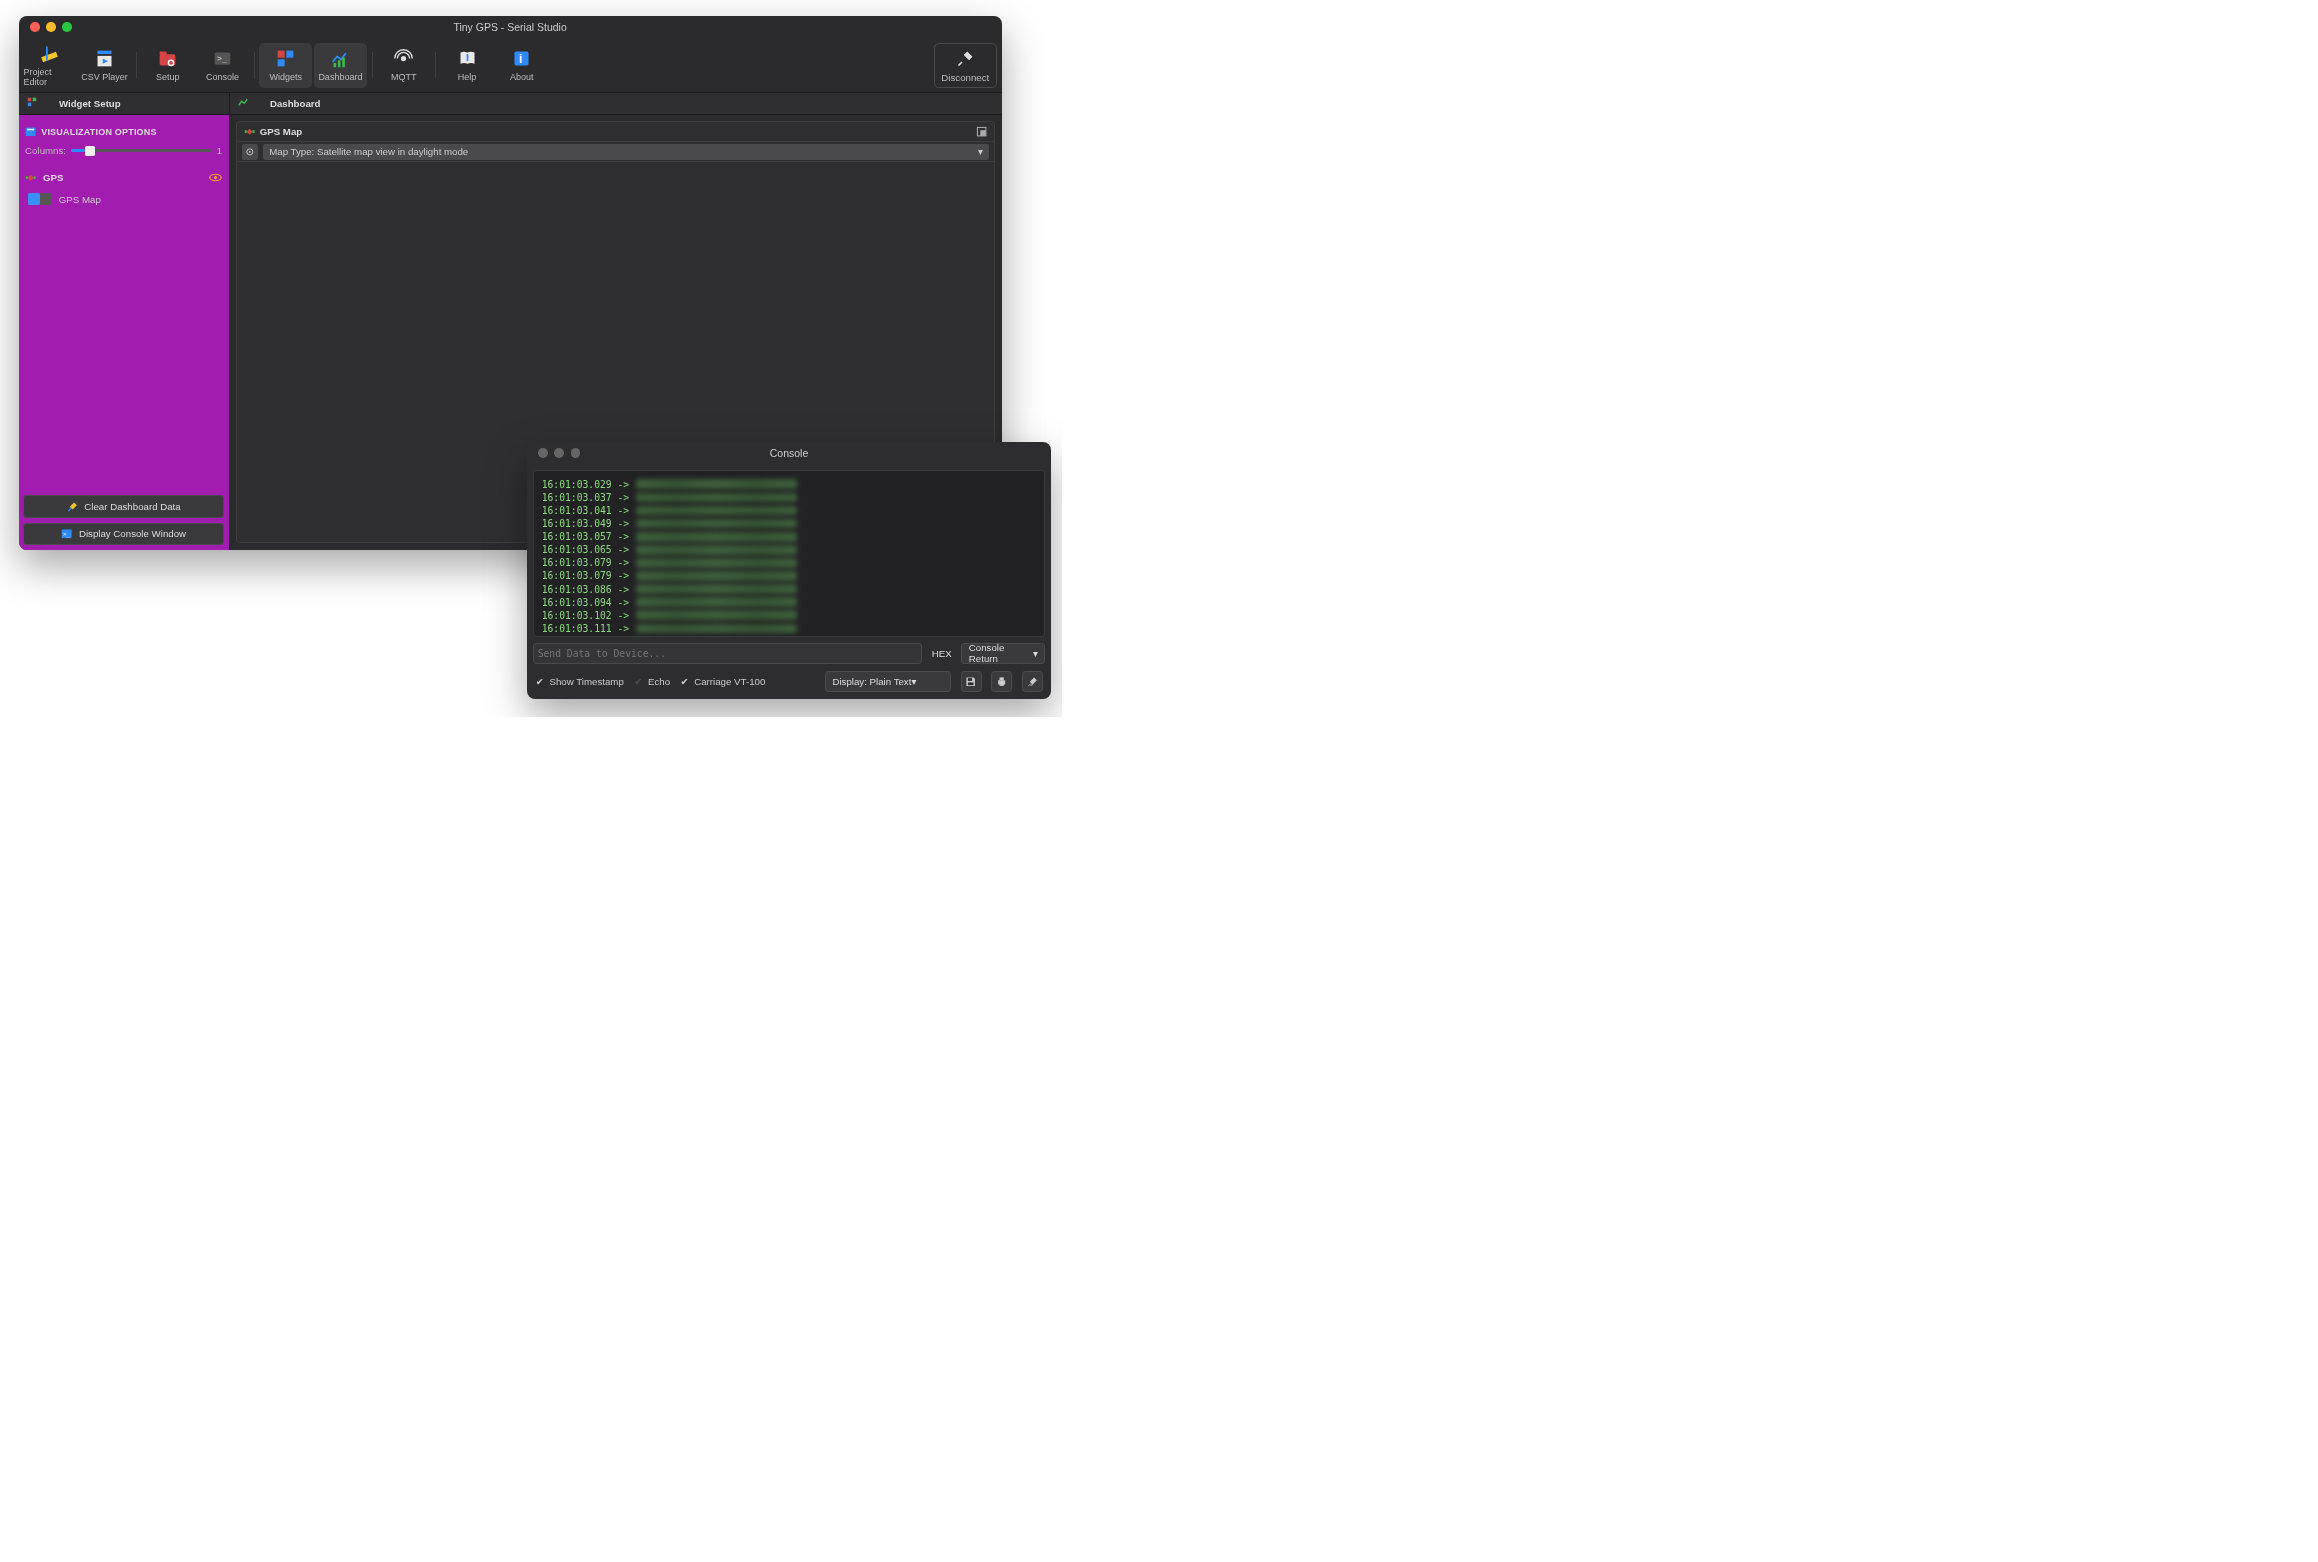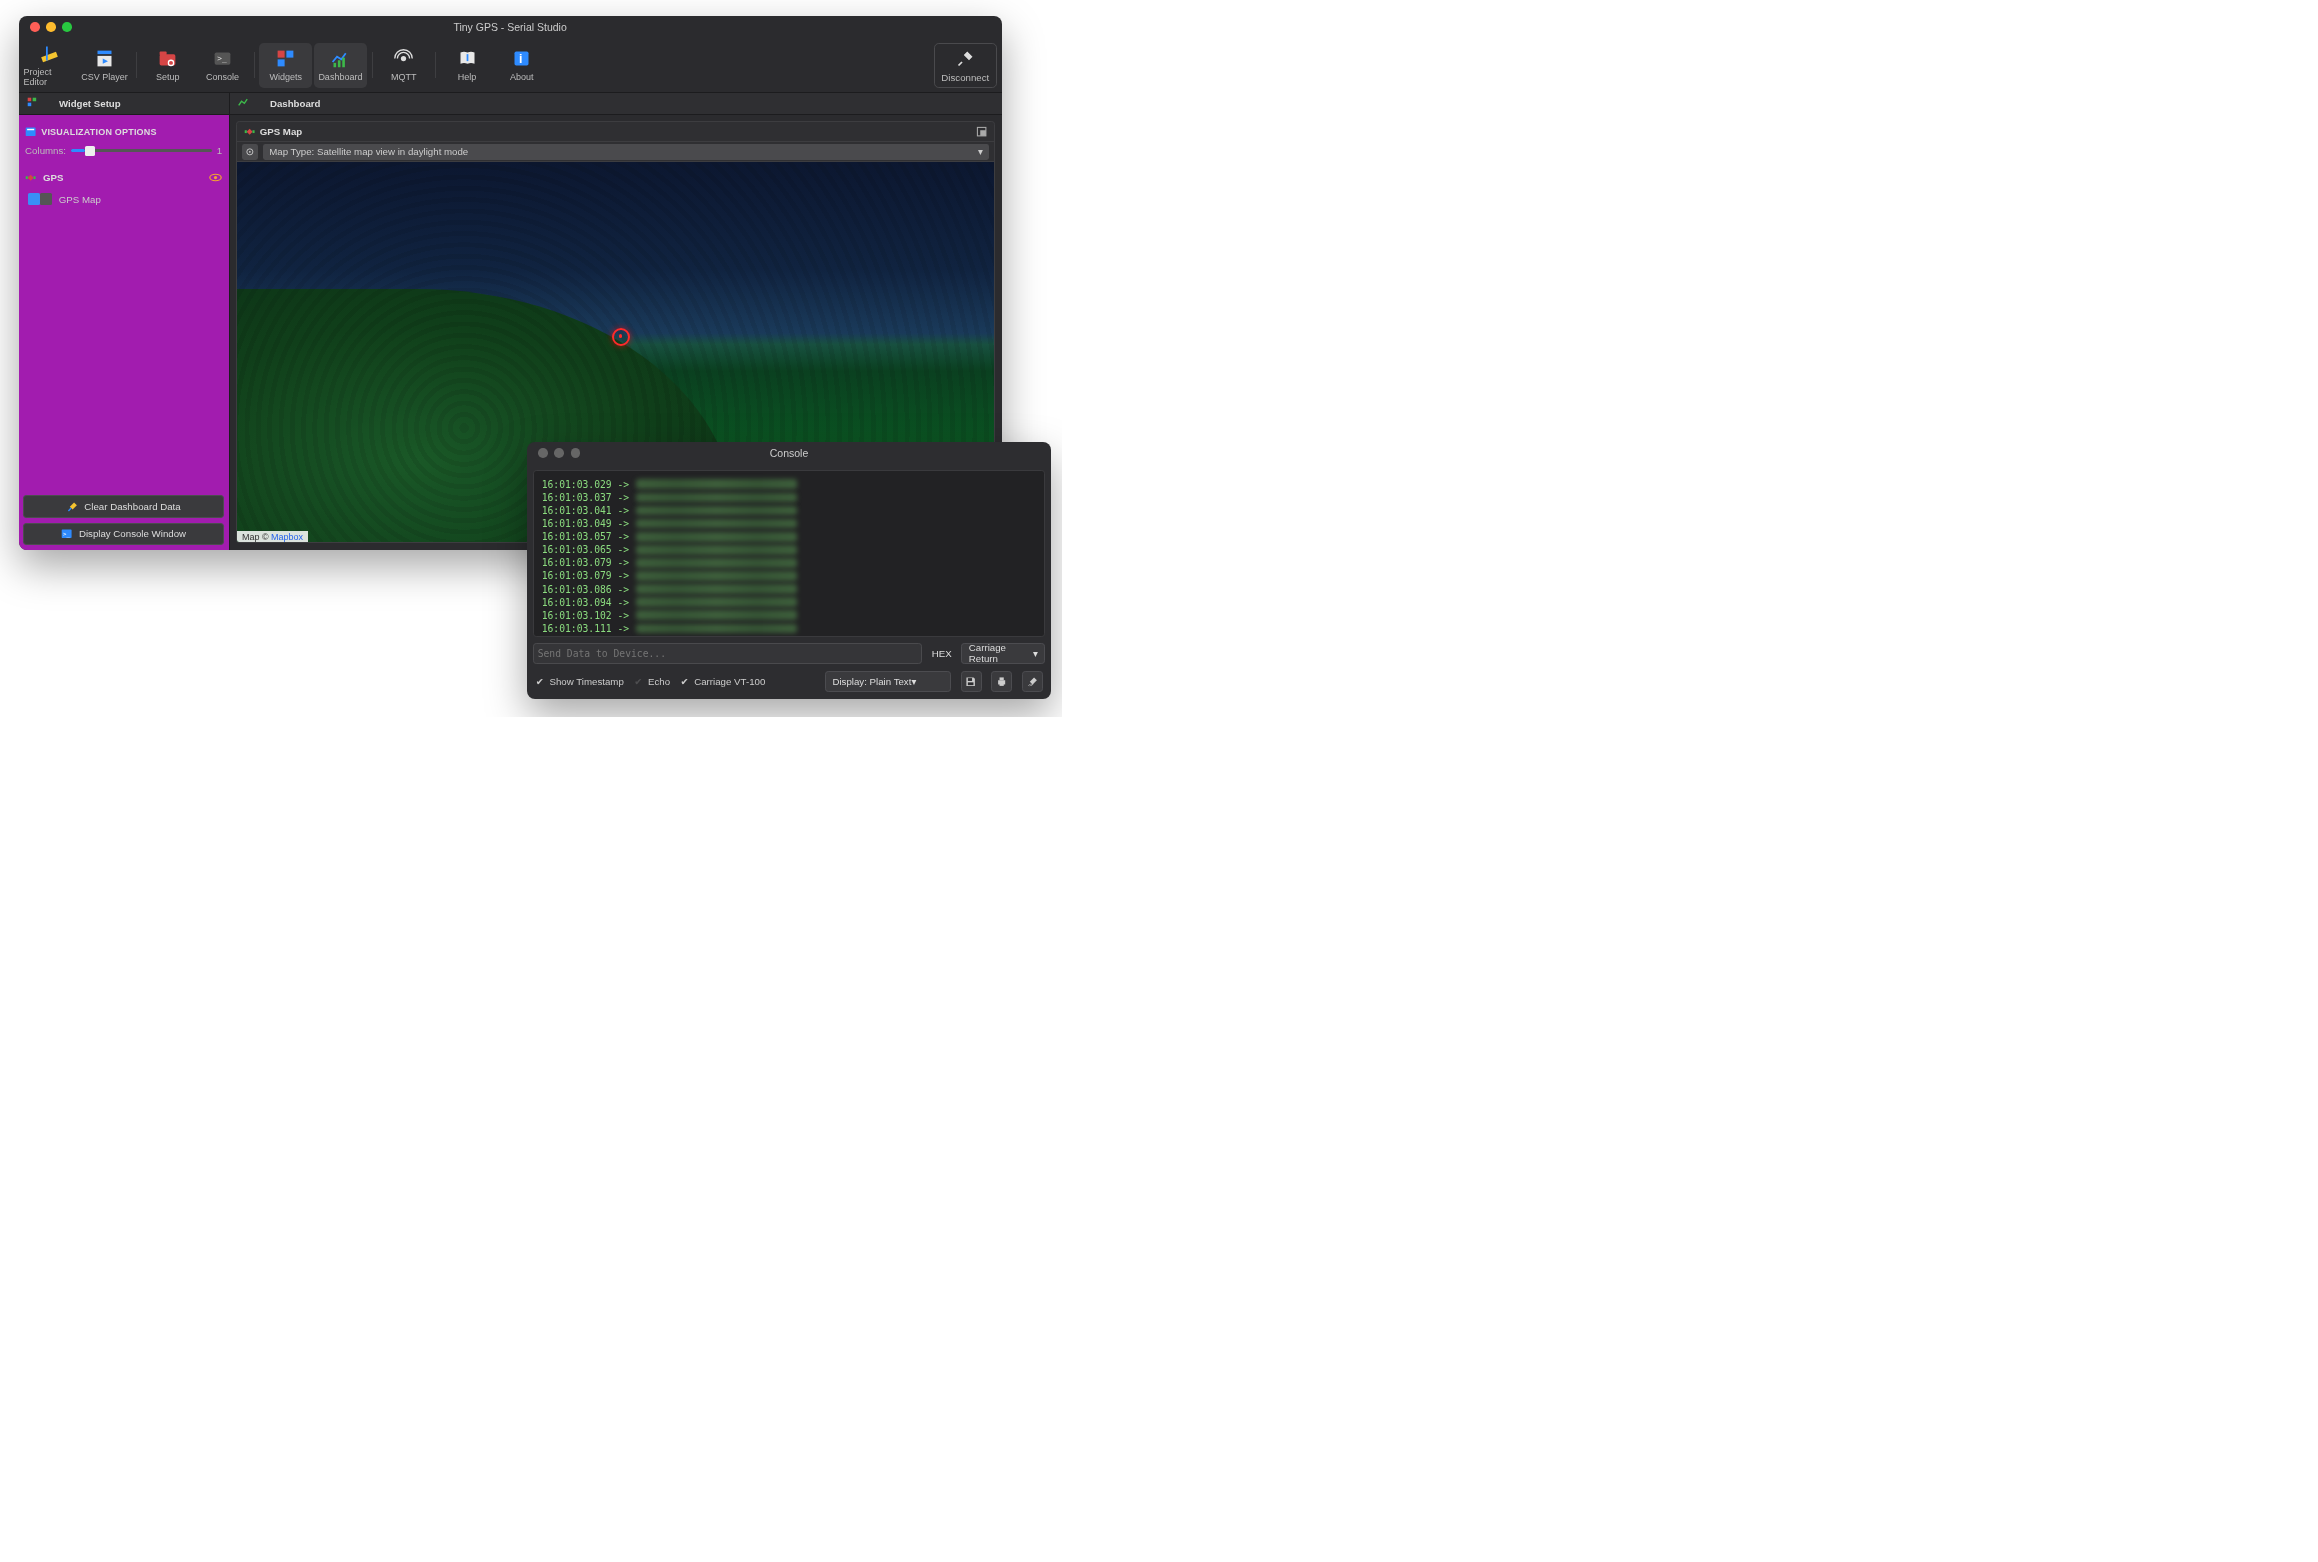--- a/index.html
+++ b/index.html
@@ -304,28 +304,20 @@
                     <circle cx="8" cy="8" r="5" fill="none" stroke="#ccc" stroke-width="1.5"></circle>
                     <circle cx="8" cy="8" r="1.5" fill="#ccc"></circle>
                   </svg>
                 </span>
             </div>
             <div class="dd">
               <span>Map Type: Satellite map view in daylight mode</span>
               <span class="caret">▾</span>
             </div>
           </div>
-          <div class="map-canvas">
-            <div class="land"></div>
-            <div class="veg"></div>
-            <div class="marker"></div>
-            <div class="map-attrib">
-              <span>Map © </span><a>Mapbox</a>
-            </div>
-          </div>
         </div>
       </div>
     </div>
   </div>
 </div>
 
 <div class="window console-window">
   <div class="titlebar">
     <div class="traffic">
       <span class="tl-gray"></span>
@@ -382,21 +374,21 @@
         </div>
         <div class="line">
           <span class="ts">16:01:03.111 -&gt;</span>
           <span class="blur"></span>
         </div>
       </div>
     <div class="send-row">
       <input placeholder="Send Data to Device..." style="">
       <span class="hex">HEX</span>
       <div class="dd2">
-        <span>Carriage Return</span>
+        <span>Console Return</span>
         <span class="caret">▾</span>
       </div>
     </div>
     <div class="bottom-row">
       <label class="chklabel">
         <span class="tick">✔</span>
         <span>Show Timestamp</span>
       </label>
       <label class="chklabel">
         <span class="tick" style="opacity:.2">✔</span>

